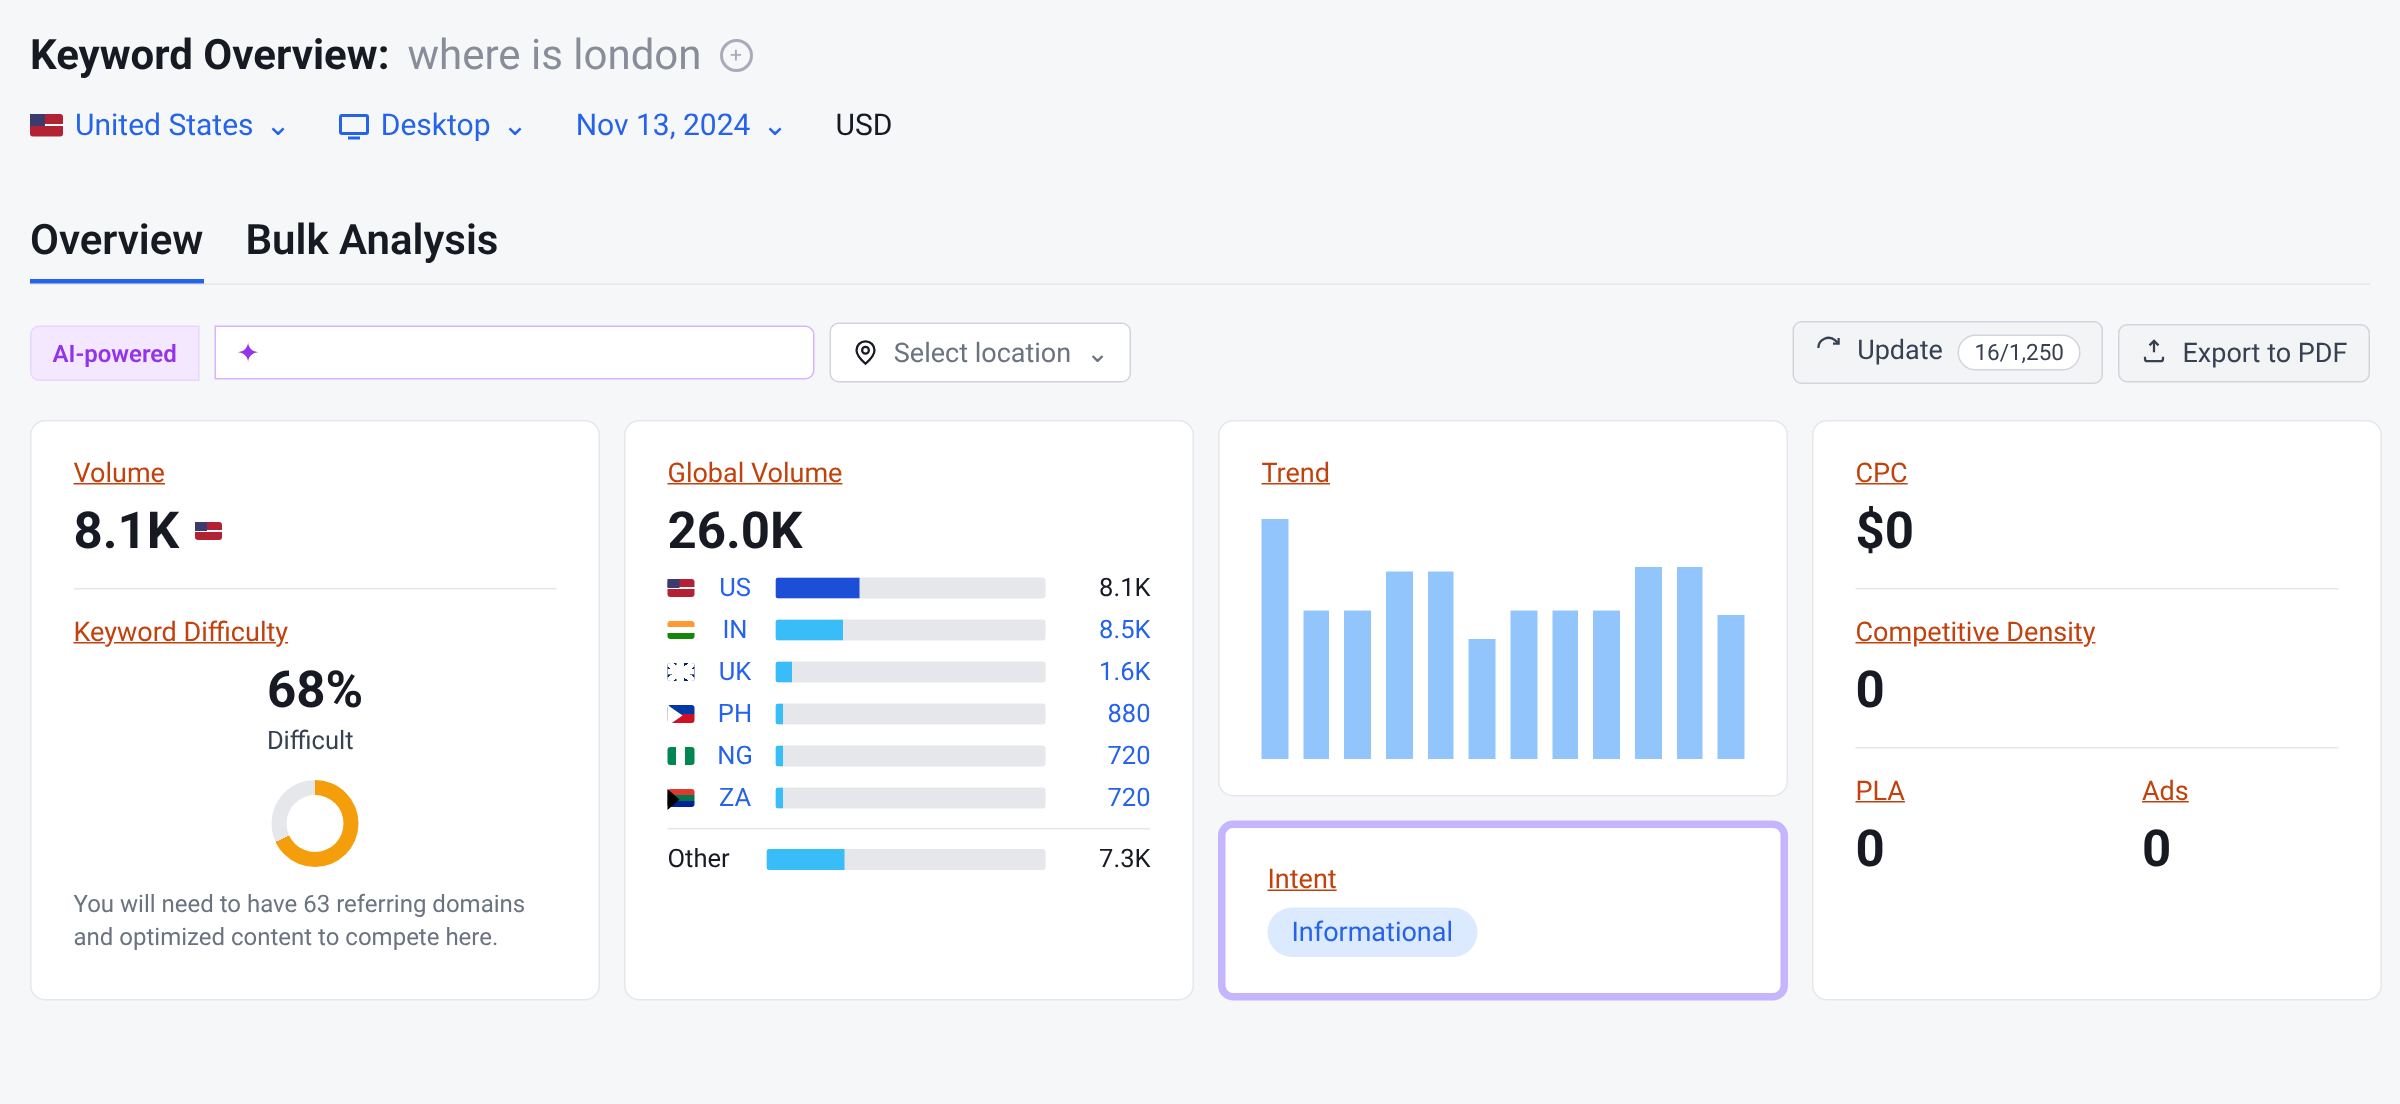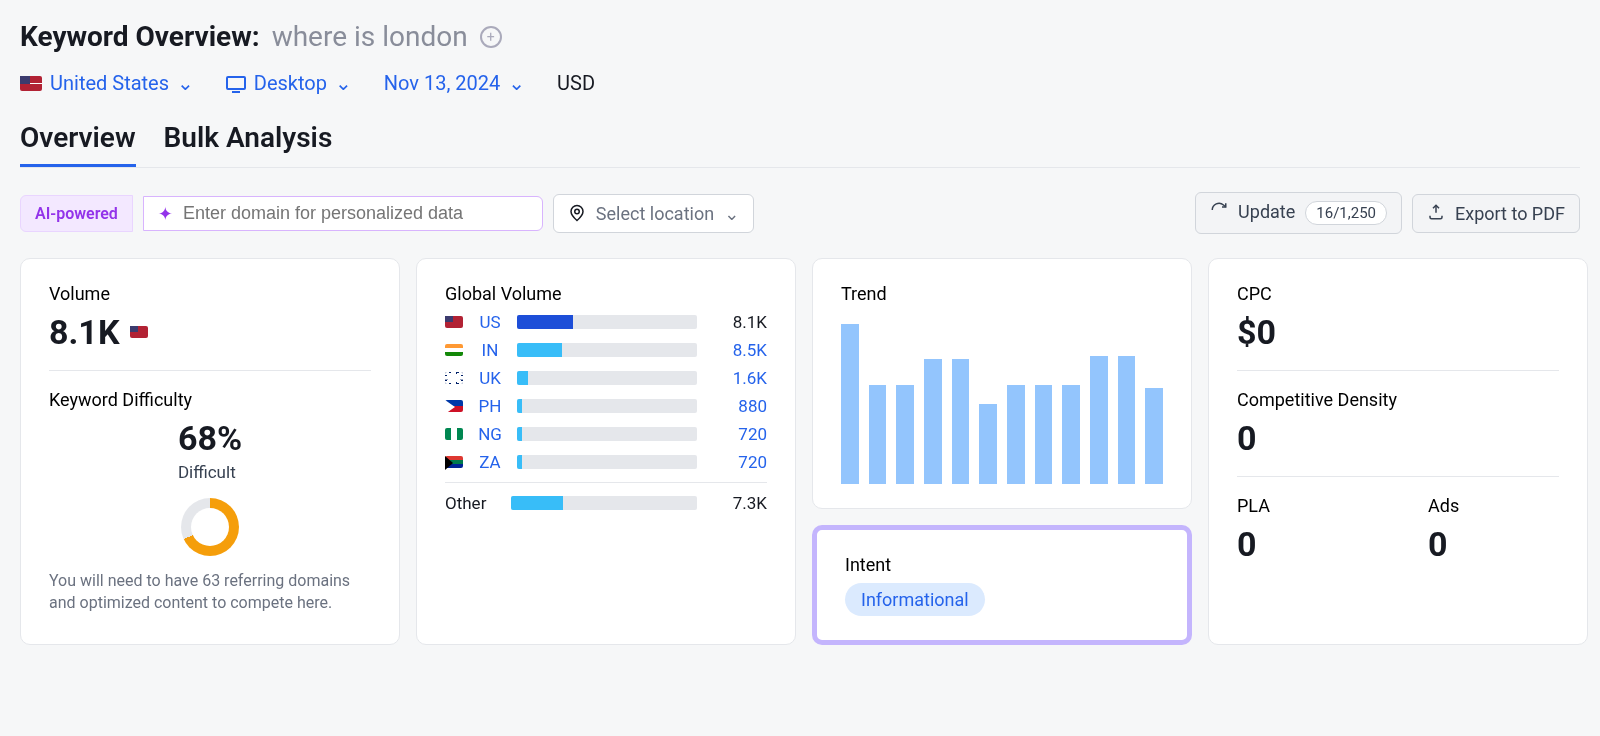--- a/index.html
+++ b/index.html
@@ -2,21 +2,21 @@
 <html><head>
 <meta charset="utf-8">
 <style>
 * { box-sizing: border-box; margin: 0; padding: 0; }
 body { font-family: -apple-system, BlinkMacSystemFont, "Segoe UI", Roboto, sans-serif; background: #f6f7f8; color: #171a22; width: 1600px; }
 .page { padding: 20px; }
 .header-row { display: flex; align-items: center; gap: 12px; margin-bottom: 18px; }
 .title-label { font-size: 28px; font-weight: 700; color: #171a22; }
 .title-keyword { font-size: 28px; font-weight: 400; color: #898d9a; }
 .plus-circle { width: 22px; height: 22px; border: 2px solid #aab; border-radius: 50%; display: inline-flex; align-items: center; justify-content: center; color: #aab; font-size: 14px; cursor: pointer; }
-.filters { display: flex; gap: 32px; align-items: center; margin-bottom: 16px; }
+.filters { display: flex; gap: 32px; align-items: center; margin-bottom: 38px; }
 .filter-item { display: flex; align-items: center; gap: 8px; color: #2563eb; font-size: 20px; cursor: pointer; }
 .currency { color: #171a22; font-size: 20px; }
 .flag { width: 22px; height: 15px; display: inline-block; border-radius: 2px; }
 .flag-us { background: linear-gradient(to bottom, #b22234 0 46%, #fff 46% 54%, #b22234 54%); position: relative; }
 .flag-us::before { content: ""; position: absolute; top:0; left:0; width:45%; height:54%; background:#3c3b6e; }
 .flag-in { background: linear-gradient(to bottom, #ff9933 0 33%, #fff 33% 66%, #138808 66%); }
 .flag-uk { background: #012169; position: relative; overflow: hidden;}
 .flag-uk::before{content:"";position:absolute;inset:0;background:linear-gradient(to bottom right, transparent 40%, #fff 40% 60%, transparent 60%),linear-gradient(to bottom left, transparent 40%, #fff 40% 60%, transparent 60%);}
 .flag-uk::after{content:"";position:absolute;inset:0;background:linear-gradient(to bottom,#fff 0 0) center/100% 30% no-repeat,linear-gradient(to right,#fff 0 0) center/30% 100% no-repeat,linear-gradient(to bottom,#c8102e 0 0) center/100% 16% no-repeat,linear-gradient(to right,#c8102e 0 0) center/16% 100% no-repeat;}
 .flag-ph { background: linear-gradient(to bottom, #0038a8 0 50%, #ce1126 50%); position:relative;}
@@ -33,21 +33,21 @@
 .ai-badge { background: #f3e8ff; color: #9333ea; font-weight: 600; font-size: 16px; padding: 8px 14px; border-radius: 6px 0 0 6px; border:1px solid #e9d5ff; }
 .domain-input-wrap { flex:0 0 auto; display:flex; align-items:center; border: 1px solid #d8b4fe; border-radius: 0 6px 6px 0; padding: 6px 14px; background:#fff; gap:10px; width: 400px;}
 .sparkle { color:#9333ea; font-size:18px;}
 .domain-input { border:none; outline:none; font-size:18px; color:#6b7280; flex:1; }
 .loc-select { display:flex; align-items:center; gap:10px; border:1px solid #d1d5db; border-radius:6px; padding:8px 14px; background:#fff; cursor:pointer; font-size:18px; color:#6b7280;}
 .spacer { flex: 1; }
 .btn { display:flex; align-items:flex-start; gap:10px; border:1px solid #d1d5db; border-radius:6px; padding:8px 14px; background:#f3f4f6; cursor:pointer; font-size:18px; color:#374151;}
 .pill { background:#fff; border:1px solid #d1d5db; border-radius:14px; padding:2px 10px; font-size:15px;}
 .cards { display:grid; grid-template-columns: 380px 380px 380px 380px; gap:16px; }
 .card { background:#fff; border:1px solid #e5e7eb; border-radius:10px; padding: 24px 28px; }
-.card-label { font-size:18px; color:#000000; margin-bottom:8px;}
+.card-label { font-size:18px; color:#c2410c; margin-bottom:8px;text-decoration:underline;}
 .big-val { font-size:34px; font-weight:700; color:#171a22; display:flex; align-items:center; gap:10px;}
 .hr { border:0; border-top:1px solid #e5e7eb; margin:18px 0; }
 .kd-row { display:flex; align-items:center; gap:16px;flex-direction:column;}
 .kd-pct { font-size:34px; font-weight:700; }
 .kd-sub { font-size:17px; color:#374151; margin-top:4px;}
 .donut { width:58px; height:58px; border-radius:50%; background: conic-gradient(#f59e0b 0 245deg, #e5e7eb 245deg 360deg); position:relative;}
 .donut::after{content:"";position:absolute;inset:10px;background:#fff;border-radius:50%;}
 .kd-desc { color:#6b7280; font-size:16px; margin-top:14px; line-height:1.4;}
 .gv-row { display:flex; align-items:center; gap:10px; margin:8px 0; }
 .gv-cc { color:#2563eb; font-size:17px; width:34px;text-align:center;}
@@ -97,21 +97,20 @@
 
   <div class="tabs">
     <div class="tab active">Overview</div>
     <div class="tab">Bulk Analysis</div>
   </div>
 
   <div class="controls-row">
     <span class="ai-badge">AI-powered</span>
     <div class="domain-input-wrap">
       <span class="sparkle">✦</span>
-      <input class="domain-input" placeholder="Enter domain for personalized data" style="">
     </div>
     <div class="loc-select">
       <svg class="icon" viewBox="0 0 24 24" fill="none" stroke="#171a22" stroke-width="2">
           <circle cx="12" cy="10" r="3"></circle>
           <path d="M12 2a8 8 0 0 0-8 8c0 5 8 12 8 12s8-7 8-12a8 8 0 0 0-8-8z"></path>
         </svg>
       <span>Select location</span>
       <span>⌄</span>
     </div>
     <div class="spacer"></div>
@@ -148,20 +147,21 @@
           <div class="kd-pct">68%</div>
           <div class="kd-sub">Difficult</div>
         </div>
         <div class="donut"></div>
       </div>
       <div class="kd-desc">You will need to have 63 referring domains and optimized content to compete here.</div>
     </div>
 
     <div class="card">
       <div class="card-label">Global Volume</div>
+      <div class="big-val">26.0K</div>
       <div id="gv-rows">
           <div class="gv-row">
             <span class="flag flag-us" style="width:18px;height:12px"></span>
     <span class="gv-cc">US</span>
     <div class="gv-bar-bg">
               <div class="gv-bar-fill dark" style="width:31%"></div>
             </div>
     <span class="gv-val plain">8.1K</span>
           </div>
           <div class="gv-row">

